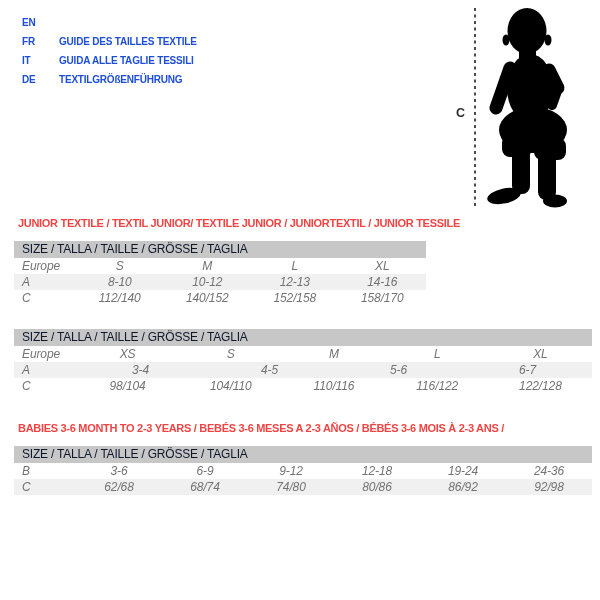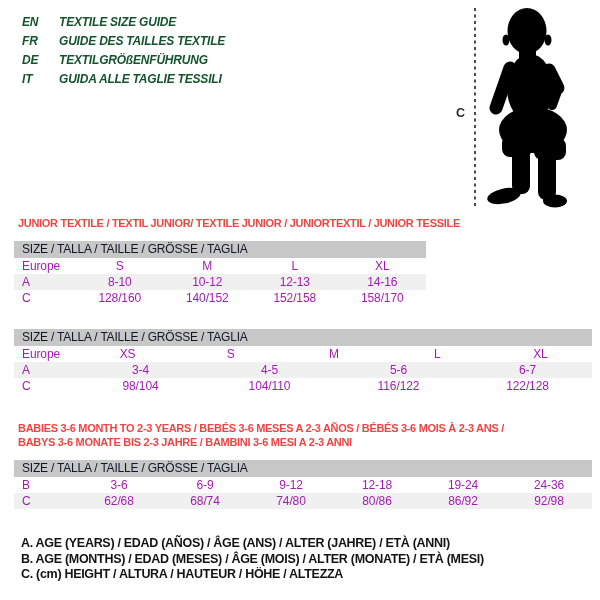--- a/index.html
+++ b/index.html
@@ -5,21 +5,21 @@
   * { margin:0; padding:0; box-sizing:border-box; }
   html,body { background:#fff; }
   .page {
     position:relative; width:600px; height:600px; background:#ffffff;
     font-family:"Liberation Sans", sans-serif; color:#141414; overflow:hidden;
   }
 
   
   .lang-block { position:absolute; left:22px; top:13px; }
   .lang-line { display:flex; height:19px; line-height:19px; font-weight:700;
-               font-size:12px; letter-spacing:-0.2px; color:#14532d;font-style:italic; }
+               font-size:10px; letter-spacing:-0.2px; color:#1d4ed8; }
   .lang-code { width:37px; flex:0 0 37px; }
 
   
   .figure-svg { position:absolute; left:450px; top:0; }
   .fig-label { position:absolute; left:456px; top:106px; font-weight:700;
                font-size:12.5px; color:#2e2e2e; }
 
   
   .tbl { position:absolute; left:14px; }
   #tbl0 { top:216px; width:412px; }
@@ -27,52 +27,51 @@
   #tbl2 { top:421px; width:578px; }
   .tbl-title { margin-left:4px; font-weight:700; font-size:11px;
                line-height:14px; letter-spacing:-0.3px; color:#ef4444;
                white-space:nowrap; }
   #tbl0 .size-bar { margin-top:11px; }
   #tbl1 .size-bar { margin-top:12px; }
   #tbl2 .size-bar { margin-top:11px; }
   .size-bar { height:17px; line-height:17px; background:#c7c7c7; color:#0f172a;
               padding-left:8px; font-size:12px; letter-spacing:-0.2px; }
   .row { display:flex; height:16px; line-height:16px; font-size:12px;
-         color:#a21caf; letter-spacing:-0.1px; }
+         color:#737373; letter-spacing:-0.1px;font-style:italic; }
   .row.alt { background:#f0f0f0; }
   .cell { flex:1 1 0; text-align:center; overflow:hidden; }
   .cell.label { flex:0 0 62px; text-align:left; padding-left:8px; }
 
   
   .footnotes { position:absolute; left:21px; top:536px; }
   .footnote-line { height:15.5px; line-height:15.5px; font-weight:700;
                    font-size:12.5px; letter-spacing:-0.3px; color:#131313;
                    white-space:nowrap; }
 </style>
 </head>
 <body>
 
 <div class="page">
 
   <div class="lang-block">
       <div class="lang-line">
         <span class="lang-code">EN</span>
-        <span class="lang-text">TEXTILE SIZE GUIDE</span>
       </div>
       <div class="lang-line">
         <span class="lang-code">FR</span>
         <span class="lang-text">GUIDE DES TAILLES TEXTILE</span>
       </div>
       <div class="lang-line">
+        <span class="lang-code">IT</span>
+        <span class="lang-text">GUIDA ALLE TAGLIE TESSILI</span>
+      </div>
+      <div class="lang-line">
         <span class="lang-code">DE</span>
         <span class="lang-text">TEXTILGRÖßENFÜHRUNG</span>
-      </div>
-      <div class="lang-line">
-        <span class="lang-code">IT</span>
-        <span class="lang-text">GUIDA ALLE TAGLIE TESSILI</span>
       </div>
     </div>
 
   <svg class="figure-svg" width="150" height="215" viewBox="0 0 150 215">
     <g fill="#000000">
 
       <ellipse cx="77" cy="31" rx="19.5" ry="23"></ellipse>
 
       <ellipse cx="56" cy="40" rx="3.5" ry="5.5"></ellipse>
       <ellipse cx="98" cy="40" rx="3.5" ry="5.5"></ellipse>
@@ -115,21 +114,21 @@
         </div>
         <div class="row alt">
           <div class="cell label">A</div>
           <div class="cell">8-10</div>
           <div class="cell">10-12</div>
           <div class="cell">12-13</div>
           <div class="cell">14-16</div>
         </div>
         <div class="row">
           <div class="cell label">C</div>
-          <div class="cell">128/160</div>
+          <div class="cell">112/140</div>
           <div class="cell">140/152</div>
           <div class="cell">152/158</div>
           <div class="cell">158/170</div>
         </div>
       </div>
   </section>
 
   <section class="tbl" id="tbl1">
     <div class="size-bar">SIZE / TALLA / TAILLE / GRÖSSE / TAGLIA</div>
     <div class="tbl-rows">
@@ -145,30 +144,30 @@
           <div class="cell label">A</div>
           <div class="cell">3-4</div>
           <div class="cell">4-5</div>
           <div class="cell">5-6</div>
           <div class="cell">6-7</div>
         </div>
         <div class="row">
           <div class="cell label">C</div>
           <div class="cell">98/104</div>
           <div class="cell">104/110</div>
+          <div class="cell">110/116</div>
           <div class="cell">116/122</div>
           <div class="cell">122/128</div>
         </div>
       </div>
   </section>
 
   <section class="tbl" id="tbl2">
     <div class="tbl-title">
         <div>BABIES 3-6 MONTH TO 2-3 YEARS / BEBÉS 3-6 MESES A 2-3 AÑOS / BÉBÉS 3-6 MOIS À 2-3 ANS /</div>
-        <div>BABYS 3-6 MONATE BIS 2-3 JAHRE / BAMBINI 3-6 MESI A 2-3 ANNI</div>
       </div>
     <div class="size-bar">SIZE / TALLA / TAILLE / GRÖSSE / TAGLIA</div>
     <div class="tbl-rows">
         <div class="row">
           <div class="cell label">B</div>
           <div class="cell">3-6</div>
           <div class="cell">6-9</div>
           <div class="cell">9-12</div>
           <div class="cell">12-18</div>
           <div class="cell">19-24</div>
@@ -179,19 +178,14 @@
           <div class="cell">62/68</div>
           <div class="cell">68/74</div>
           <div class="cell">74/80</div>
           <div class="cell">80/86</div>
           <div class="cell">86/92</div>
           <div class="cell">92/98</div>
         </div>
       </div>
   </section>
 
-  <div class="footnotes">
-      <div class="footnote-line">A. AGE (YEARS) / EDAD (AÑOS) / ÂGE (ANS) / ALTER (JAHRE) / ETÀ (ANNI)</div>
-      <div class="footnote-line">B. AGE (MONTHS) / EDAD (MESES) / ÂGE (MOIS) / ALTER (MONATE) / ETÀ (MESI)</div>
-      <div class="footnote-line">C. (cm) HEIGHT / ALTURA / HAUTEUR / HÖHE / ALTEZZA</div>
-    </div>
 
 </div>
 
 </body></html>

